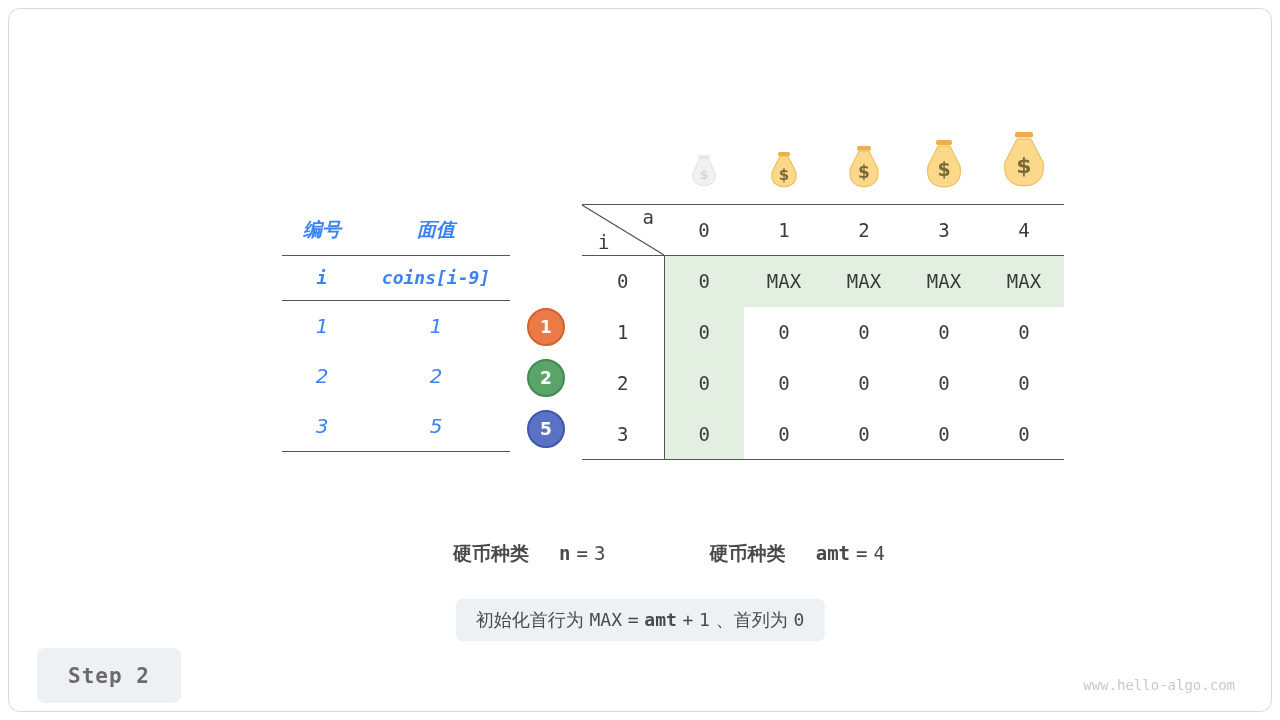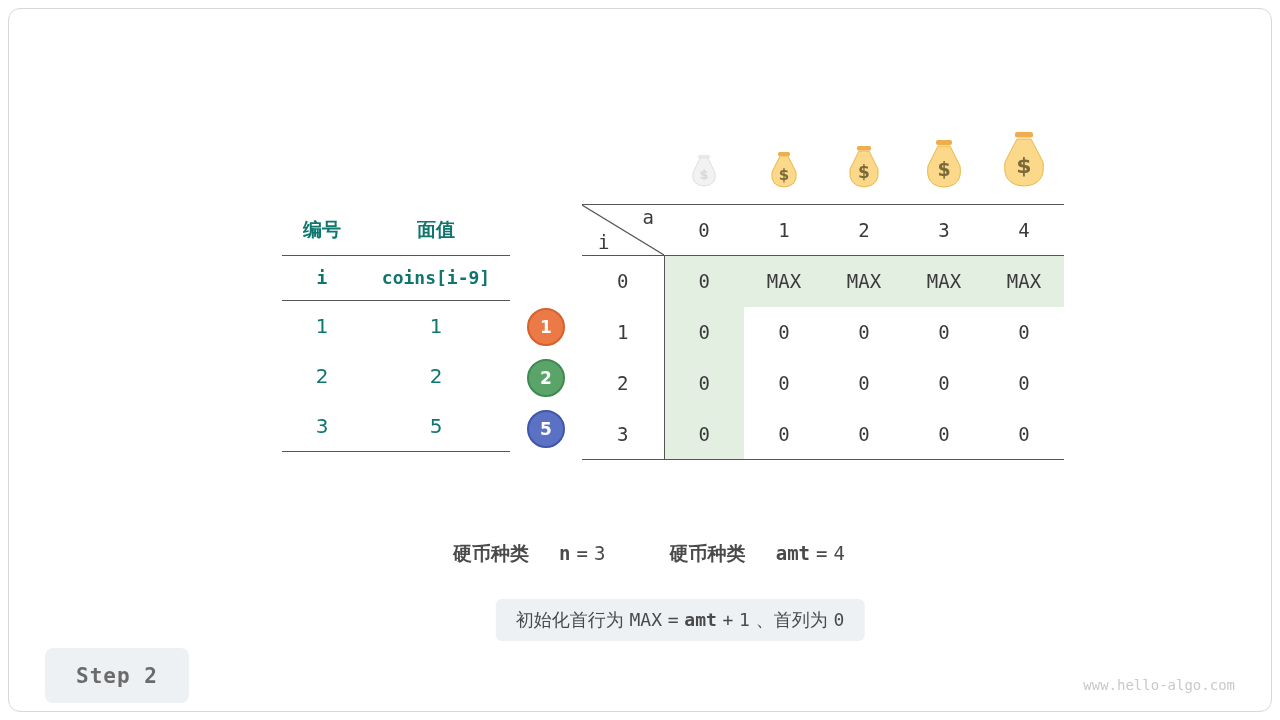--- a/index.html
+++ b/index.html
@@ -35,23 +35,24 @@
     width: 228px;
   }
   .coins-table table {
     border-collapse: collapse;
     width: 228px;
   }
   .coins-table th, .coins-table td {
     text-align: center;
     font-size: 19px;
     font-weight: bold;
-    color: #0f766e;
+    color: #3b82f6;
     padding: 10px 0 10px 0;
     height: 30px;
+    font-style: italic;
   }
   .coins-table .hdr1 th {
     border-bottom: 1.5px solid #555;
     font-size: 19px;
   }
   .coins-table .hdr2 td {
     font-family: "DejaVu Sans Mono", "Liberation Mono", monospace;
     font-size: 18px;
     border-bottom: 1.5px solid #555;
     padding-top: 6px;
@@ -171,20 +172,21 @@
     position: absolute;
     top: 532px;
     left: 0;
     width: 1280px;
     text-align: center;
     font-size: 19px;
     color: #4a4a4a;
   }
   .info-line .lbl {
     font-weight: bold;
+    margin-left: 40px;
   }
   .info-line .mono {
     font-family: "DejaVu Sans Mono", "Liberation Mono", monospace;
   }
   .info-line .var {
     font-family: "DejaVu Sans Mono", "Liberation Mono", monospace;
     font-weight: bold;
   }
   .gap { display: inline-block; width: 52px; }
 
@@ -192,34 +194,33 @@
     position: absolute;
     top: 590px;
     left: 50%;
     transform: translateX(-50%);
     background: #eef1f4;
     border-radius: 6px;
     padding: 9px 20px;
     font-size: 18px;
     color: #4a4a4a;
     white-space: nowrap;
-    margin-left: 40px;
   }
   .note .var {
     font-family: "DejaVu Sans Mono", "Liberation Mono", monospace;
     font-weight: bold;
   }
   .note .mono {
     font-family: "DejaVu Sans Mono", "Liberation Mono", monospace;
   }
 
   
   .step-box {
     position: absolute;
-    left: 36px;
+    left: 28px;
     top: 639px;
     width: 144px;
     height: 55px;
     background: #eef1f4;
     border-radius: 8px;
     display: flex;
     align-items: center;
     justify-content: center;
     font-family: "DejaVu Sans Mono", "Liberation Mono", monospace;
     font-size: 21px;

